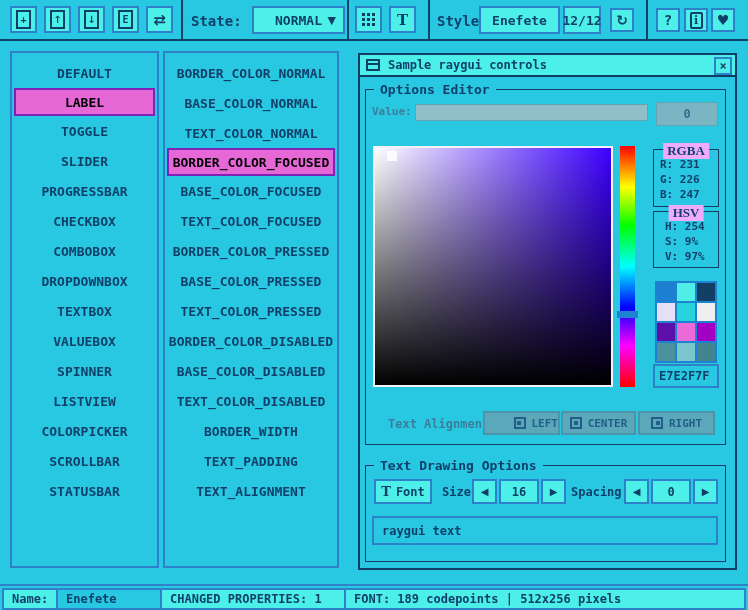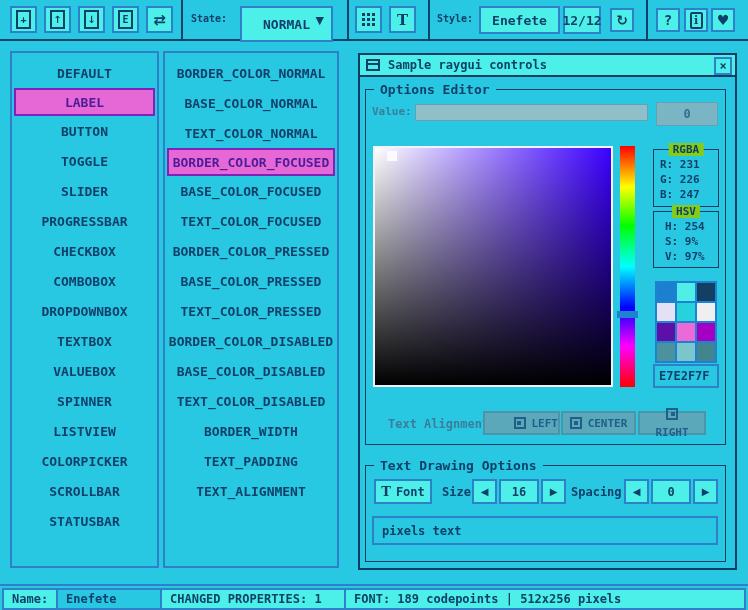--- a/index.html
+++ b/index.html
@@ -13,23 +13,23 @@
   .glyph { font-family:"DejaVu Sans", sans-serif; }
 
   
   .toolbar { position:absolute; left:0; top:0; width:748px; height:41px; border-bottom:2px solid #10436B; }
   .tdiv { position:absolute; top:0; width:2px; height:39px; background:#10436B; }
   .tbtn {
     position:absolute; background:#4DF0E8; border:2px solid #2E80C8;
     display:flex; align-items:center; justify-content:center; cursor:pointer;
   }
   .file-ic { width:15px; height:19px; border:2px solid #10406A; display:flex; align-items:center; justify-content:center; font-size:10px; line-height:1; }
-  .tlabel { position:absolute; top:13px; font-size:10px; }
+  .tlabel { position:absolute; top:13px; font-size:14px; }
   .dropdown {
-    position:absolute; left:240px; top:6px; width:93px; height:36px;
+    position:absolute; left:252px; top:6px; width:93px; height:28px;
     background:#4DF0E8; border:2px solid #2E80C8;
     display:flex; align-items:center; justify-content:center;
   }
   .dd-arrow { position:absolute; right:7px; top:6px; font-size:11px; }
   .tbox {
     position:absolute; top:6px; height:28px; background:#4DF0E8; border:2px solid #2E80C8;
     display:flex; align-items:center; justify-content:center;
   }
   .grid-ic { width:3px; height:3px; background:#10406A; color:#10406A;
     box-shadow:5px 0 0, 10px 0 0, 0 5px 0, 5px 5px 0, 10px 5px 0, 0 10px 0, 5px 10px 0, 10px 10px 0;
@@ -37,21 +37,21 @@
   .serifT { font-family:"DejaVu Serif", serif; font-size:15px; }
   .info-ic { width:13px; height:17px; border:2px solid #10406A; border-radius:2px;
     display:flex; align-items:center; justify-content:center;
     font-family:"DejaVu Serif", serif; font-size:11px; }
 
   
   .panel { position:absolute; border:2px solid #2E80C8; padding-top:5px; }
   .panel-left  { left:10px;  top:51px; width:149px; height:517px; }
   .panel-mid   { left:163px; top:51px; width:176px; height:517px; }
   .item { height:30px; display:flex; align-items:center; justify-content:center; cursor:pointer; }
-  .item.sel { background:#E667D6; border:2px solid #7F22B8; color:#4c1d95; margin:0 2px; height:28px; }
+  .item.sel { background:#E667D6; border:2px solid #7F22B8; color:#000000; margin:0 2px; height:28px; }
 
   
   .win { position:absolute; left:358px; top:53px; width:379px; height:517px; border:2px solid #113C64; }
   .titlebar { position:absolute; left:0; top:0; width:375px; height:22px; background:#4DF0E8;
     border-bottom:2px solid #113C64; display:flex; align-items:center; padding:0 6px; gap:8px; }
   .titlebar .ttl { font-size:12px; }
   .win-ic { width:14px; height:12px; border:2px solid #10406A; display:block; }
   .win-ic span { display:block; height:2px; background:#10406A; margin-top:2px; }
   .closebtn { position:absolute; right:3px; top:2px; width:18px; height:18px; background:#4DF0E8;
     border:2px solid #2E80C8; display:flex; align-items:center; justify-content:center; font-size:12px; cursor:pointer; }
@@ -67,21 +67,21 @@
 
   .picker { position:absolute; left:7px; top:56px; width:240px; height:241px; border:2px solid #F2F2F8;
     background: linear-gradient(to top, #000 0%, rgba(0,0,0,0) 100%),
                 linear-gradient(to right, #fff 0%, #3C00FF 100%); cursor:crosshair; }
   .marker { position:absolute; left:12px; top:3px; width:10px; height:10px; background:#FAFAFF; }
   .huebar { position:absolute; left:254px; top:56px; width:15px; height:241px; cursor:pointer;
     background: linear-gradient(to bottom, #FF0000 0%, #FFFF00 17%, #00FF00 33%, #00FFFF 50%, #0000FF 67%, #FF00FF 83%, #FF0000 100%); }
   .huehandle { position:absolute; left:251px; top:221px; width:21px; height:7px; background:#1E82D2; cursor:grab; }
 
   .sgroup { position:absolute; left:287px; width:66px; border:1px solid #113C64; font-size:11px; padding:7px 0 0 6px; }
-  .sgroup .slbl { position:absolute; top:-7px; left:50%; transform:translateX(-50%); background:#84cc16; padding:0 4px; font-size:11px; }
+  .sgroup .slbl { position:absolute; top:-7px; left:50%; transform:translateX(-50%); background:#f0abfc; padding:0 4px; font-size:13px;font-family:Liberation Serif, serif; }
   .sgroup div.row { line-height:15px; white-space:nowrap; }
 
   .swatches { position:absolute; left:289px; top:191px; width:62px; height:82px; background:#1E82D2; padding:2px;
     display:grid; grid-template-columns:repeat(3,18px); grid-auto-rows:18px; gap:2px; }
   .sw { width:18px; height:18px; cursor:pointer; }
   .hexbox { position:absolute; left:287px; top:274px; width:66px; height:24px; border:2px solid #2E80C8;
     display:flex; align-items:center; padding-left:4px; font-size:12px; }
 
   .al-label { position:absolute; left:22px; top:327px; font-size:12px; }
   .albtn { position:absolute; top:321px; height:24px; background:#5BA8BA; border:2px solid #4C94AA; color:#215E88;
@@ -177,21 +177,20 @@
         </span>
     </div>
     <div class="tbtn" style="left:711px; top:8px; width:24px; height:24px;">
       <span class="glyph" style="font-size:14px;">♥</span>
     </div>
   </div>
 
   <div class="panel panel-left">
     <div class="item">DEFAULT</div>
     <div class="item sel">LABEL</div>
-    <div class="item">BUTTON</div>
     <div class="item">TOGGLE</div>
     <div class="item">SLIDER</div>
     <div class="item">PROGRESSBAR</div>
     <div class="item">CHECKBOX</div>
     <div class="item">COMBOBOX</div>
     <div class="item">DROPDOWNBOX</div>
     <div class="item">TEXTBOX</div>
     <div class="item">VALUEBOX</div>
     <div class="item">SPINNER</div>
     <div class="item">LISTVIEW</div>
@@ -283,21 +282,21 @@
             <span class="al-in left"></span>
           </span>
         <span>LEFT</span>
       </div>
       <div class="albtn" style="left:195px; width:75px;">
         <span class="al-ic">
             <span class="al-in center"></span>
           </span>
         <span>CENTER</span>
       </div>
-      <div class="albtn" style="left:272px; width:68px;flex-direction:column;">
+      <div class="albtn" style="left:272px; width:77px;">
         <span class="al-ic">
             <span class="al-in right"></span>
           </span>
         <span>RIGHT</span>
       </div>
     </div>
 
     <div class="group" style="left:5px; top:410px; width:361px; height:97px;">
       <span class="glabel">Text Drawing Options</span>
 
@@ -322,21 +321,21 @@
         <span class="spin-ar glyph">◀</span>
       </div>
       <div class="numbox" style="left:285px; top:13px; width:40px; height:25px;">
         <span>0</span>
       </div>
       <div class="cbtn" style="left:327px; top:13px; width:25px; height:25px;">
         <span class="spin-ar glyph">▶</span>
       </div>
 
       <div class="textbox">
-        <span>pixels text</span>
+        <span>raygui text</span>
       </div>
     </div>
   </div>
 
   <div class="statusbar">
     <div class="seg" style="left:2px; width:56px;">
       <span>Name:</span>
     </div>
     <div class="seg dark" style="left:56px; width:106px;">
       <span>Enefete</span>

